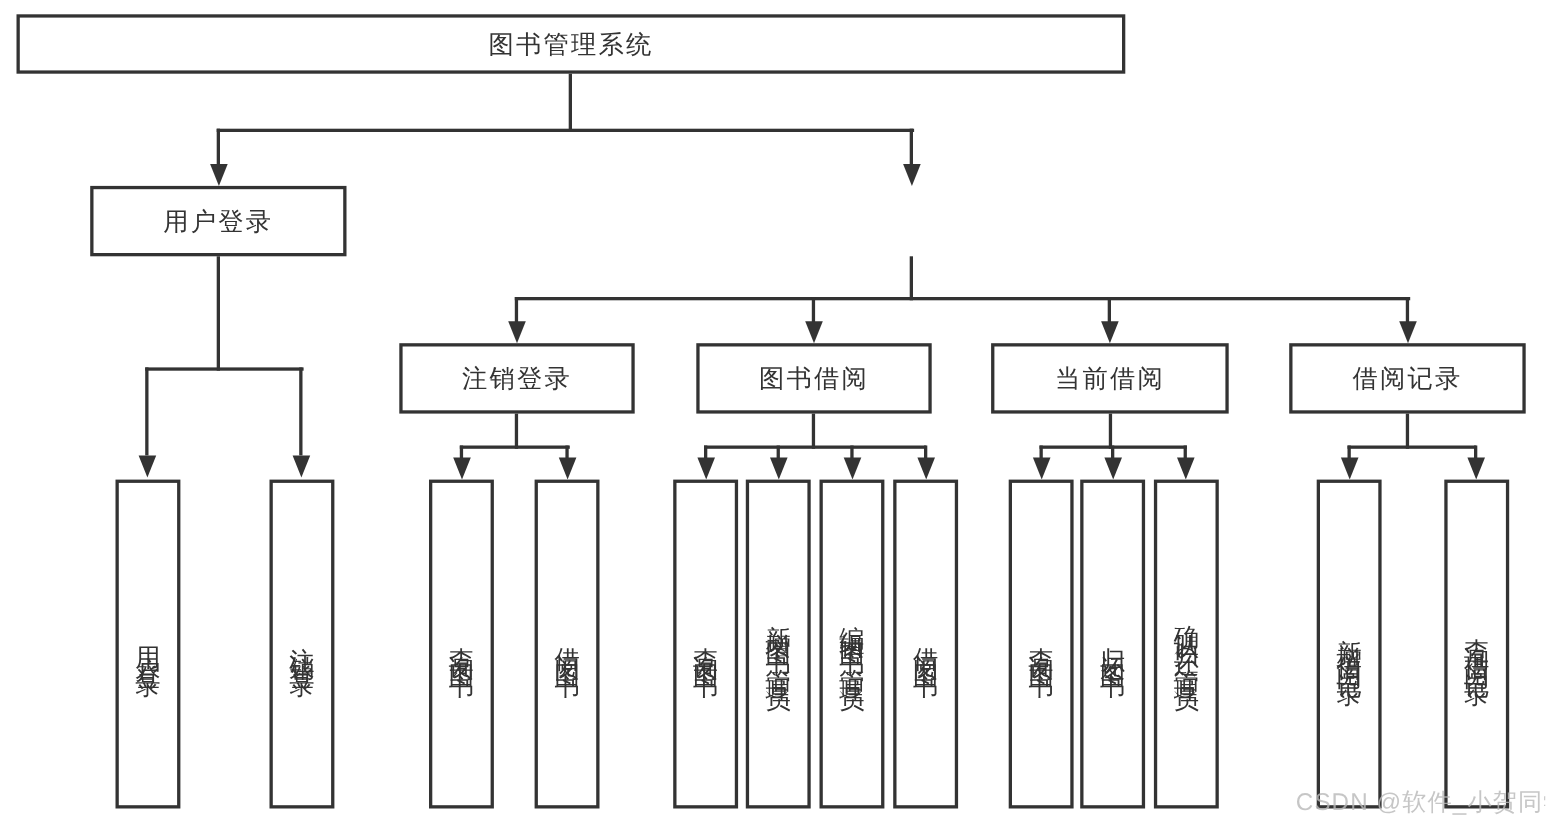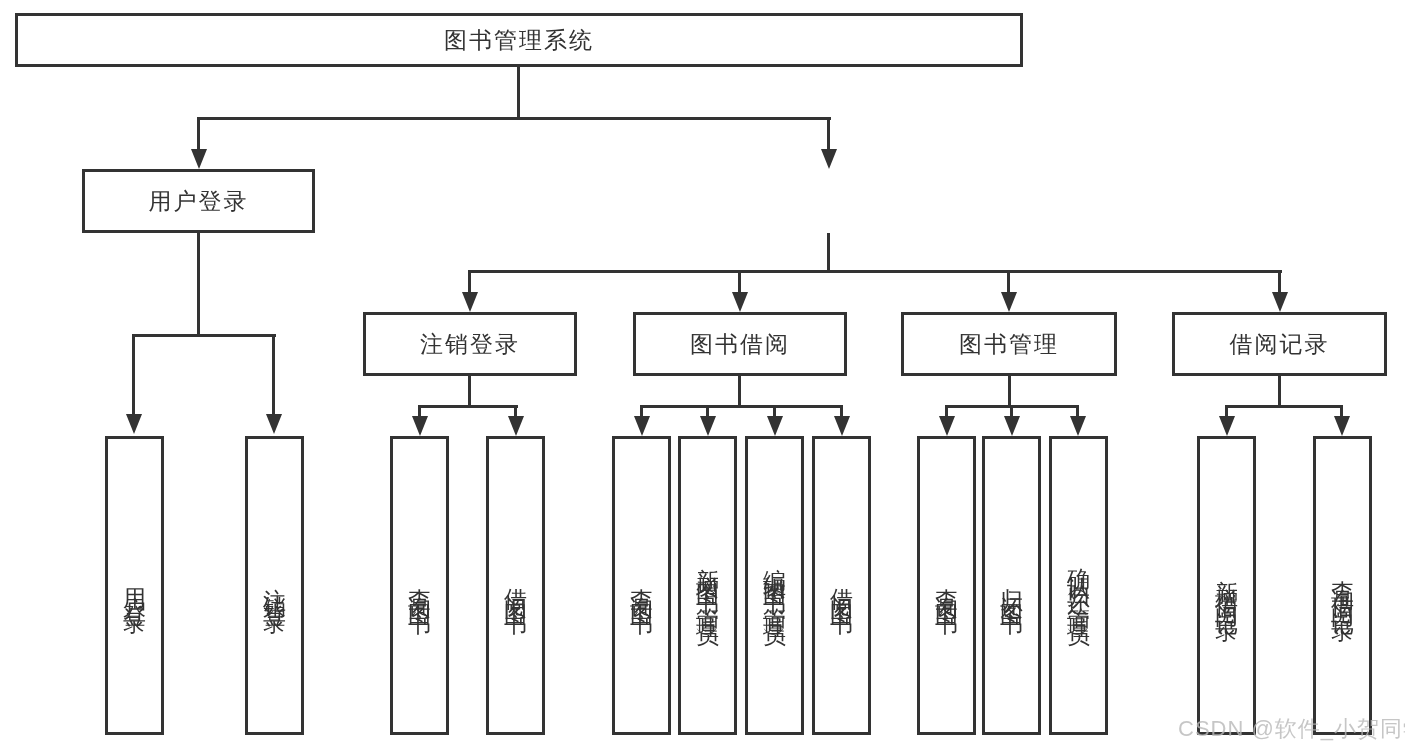--- a/index.html
+++ b/index.html
@@ -91,21 +91,21 @@
   <div class="vl" style="left:1278px; top:270px; height:24px;"></div>
   <div class="ah" style="left:1272px; top:292px;"></div>
 
   <div class="box" style="left:363px; top:312px; width:214px; height:64px;">
     <span>注销登录</span>
   </div>
   <div class="box" style="left:633px; top:312px; width:214px; height:64px;">
     <span>图书借阅</span>
   </div>
   <div class="box" style="left:901px; top:312px; width:216px; height:64px;">
-    <span>图书管理</span>
+    <span>当前借阅</span>
   </div>
   <div class="box" style="left:1172px; top:312px; width:215px; height:64px;">
     <span>借阅记录</span>
   </div>
 
   <div class="vl" style="left:468px; top:376px; height:32px;"></div>
   <div class="hl" style="left:418px; top:405px; width:100px;"></div>
   <div class="vl" style="left:418px; top:405px; height:13px;"></div>
   <div class="ah" style="left:412px; top:416px;"></div>
   <div class="vl" style="left:514px; top:405px; height:13px;"></div>

